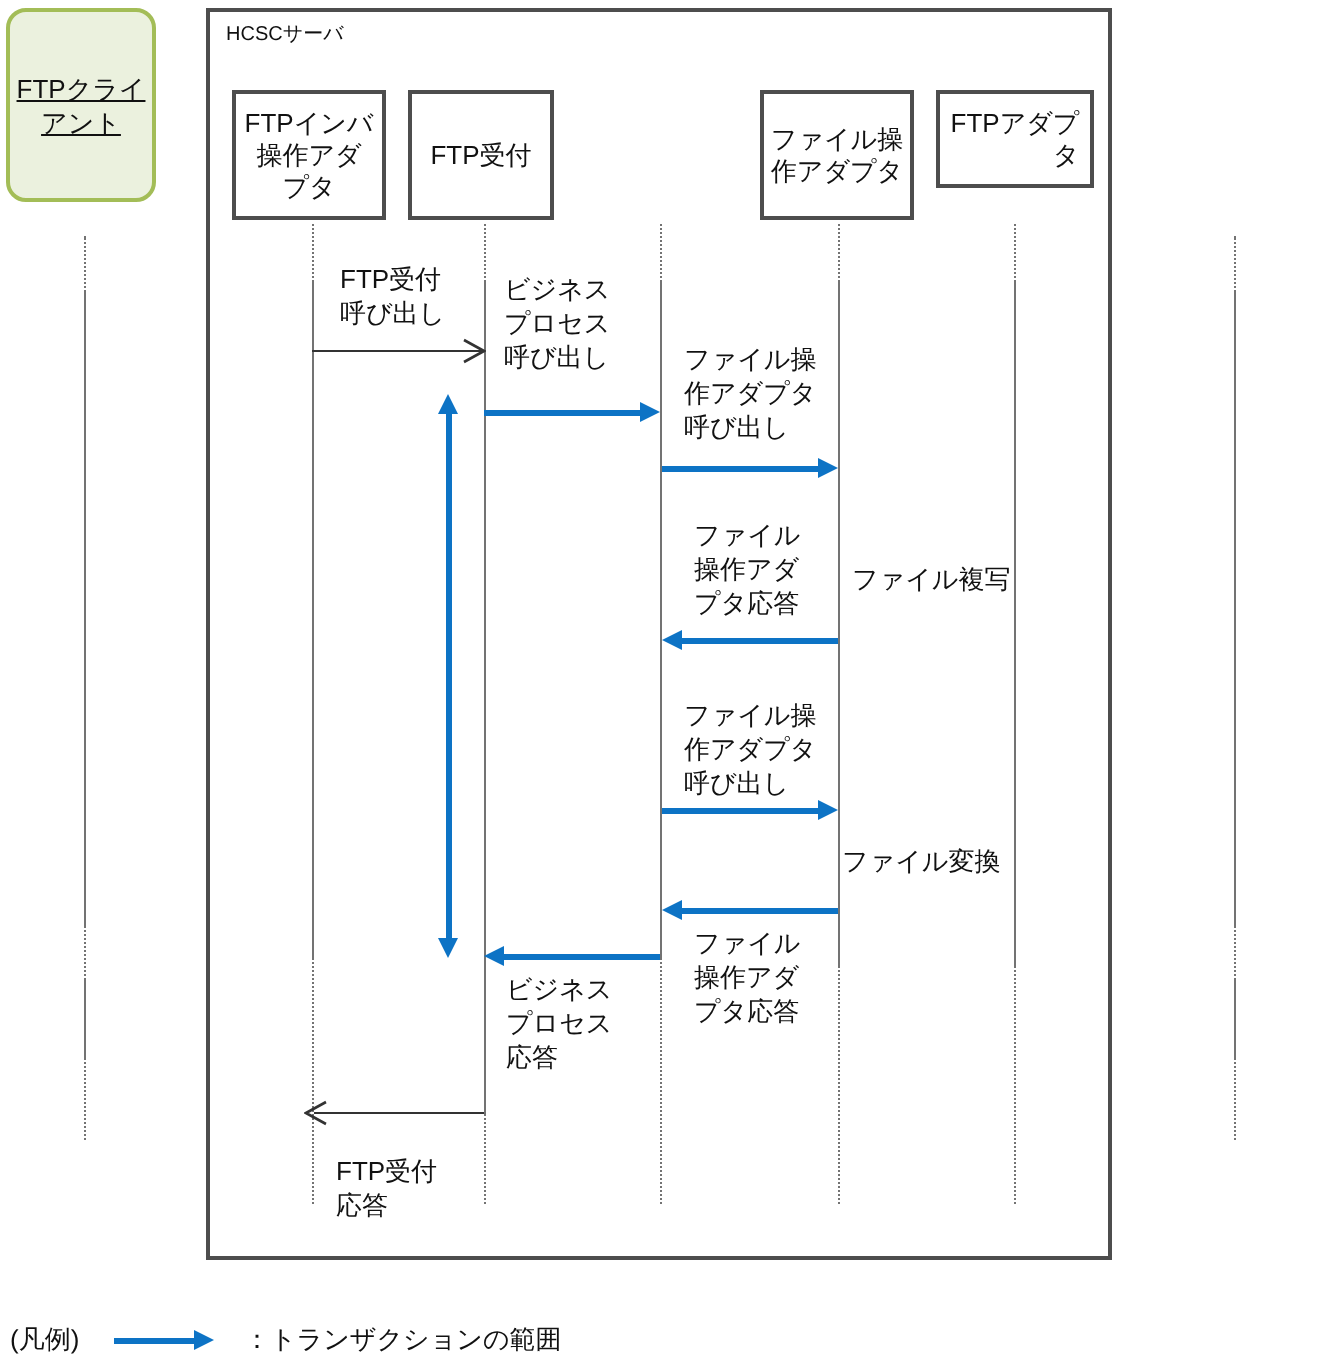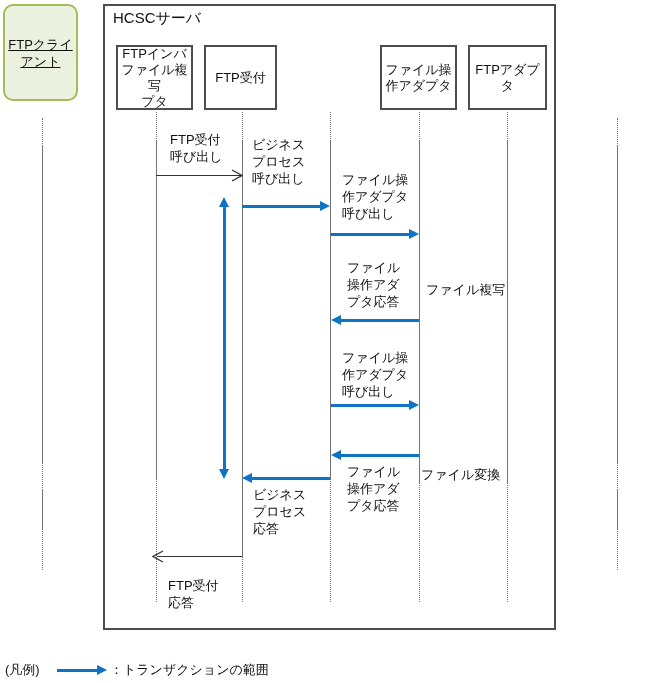--- a/index.html
+++ b/index.html
@@ -13,21 +13,21 @@
     background:var(--actor-fill);border:2px solid var(--actor-border);
     border-radius:10px;
     display:flex;align-items:center;justify-content:center;
     font-size:13px;line-height:17px;text-align:center;white-space:pre-line;
   }
   .frame{
     position:absolute;box-sizing:border-box;
     border:2px solid var(--frame-border);background:transparent;
   }
   .frame-title{
-    position:absolute;font-size:15px;line-height:16px;white-space:nowrap;
+    position:absolute;font-size:10px;line-height:16px;white-space:nowrap;
   }
   .component{
     position:absolute;box-sizing:border-box;background:#fff;
     border:2px solid var(--frame-border);
     display:flex;align-items:center;justify-content:center;
     font-size:13px;line-height:16px;text-align:center;white-space:pre-line;
   }
   .ll{position:absolute;width:0;}
   .ll.solid{border-left:1px solid var(--lifeline-gray);}
   .ll.dot{border-left:1px dotted var(--lifeline-gray);}
@@ -53,31 +53,31 @@
   <div class="actor" style="left:3px;top:4px;width:75px;height:97px;text-decoration:underline;">
     <span>FTPクライ
 アント</span>
   </div>
 
   <div class="frame" style="left:103px;top:4px;width:453px;height:626px;"></div>
   <div class="frame-title" style="left:113px;top:10px;">HCSCサーバ</div>
 
   <div class="component" style="left:116px;top:45px;width:77px;height:65px;">
     <span>FTPインバ
-ファイル複写
+操作アダ
 プタ</span>
   </div>
   <div class="component" style="left:204px;top:45px;width:73px;height:65px;">
     <span>FTP受付</span>
   </div>
   <div class="component" style="left:380px;top:45px;width:77px;height:65px;">
     <span>ファイル操
 作アダプタ</span>
   </div>
-  <div class="component" style="left:468px;top:45px;width:79px;height:65px;">
+  <div class="component" style="left:468px;top:45px;width:79px;height:49px;text-align:right;">
     <span>FTPアダプ
 タ</span>
   </div>
 
   <div>
     <div class="ll dot" style="left:42px;top:118px;height:28px;"></div>
     <div class="ll solid" style="left:42px;top:146px;height:316px;"></div>
     <div class="ll dot" style="left:42px;top:462px;height:28px;"></div>
     <div class="ll solid" style="left:42px;top:490px;height:39px;"></div>
     <div class="ll dot" style="left:42px;top:529px;height:41px;"></div>
@@ -145,21 +145,21 @@
   <div class="mlabel" style="left:347px;top:259px;">ファイル
 操作アダ
 プタ応答</div>
   <div class="mlabel" style="left:426px;top:281px;">ファイル複写</div>
 
   <div class="msg-line-b" style="left:331px;top:404px;width:78px;"></div>
   <div class="tri tri-r" style="left:409px;top:400px;"></div>
   <div class="mlabel" style="left:342px;top:349px;">ファイル操
 作アダプタ
 呼び出し</div>
-  <div class="mlabel" style="left:421px;top:422px;margin-top:44px;">ファイル変換</div>
+  <div class="mlabel" style="left:421px;top:422px;">ファイル変換</div>
 
   <div class="tri tri-l" style="left:331px;top:450px;"></div>
   <div class="msg-line-b" style="left:341px;top:454px;width:78px;"></div>
   <div class="mlabel" style="left:347px;top:463px;">ファイル
 操作アダ
 プタ応答</div>
 
   <div class="tri tri-l" style="left:242px;top:473px;"></div>
   <div class="msg-line-b" style="left:252px;top:477px;width:78px;"></div>
   <div class="mlabel" style="left:253px;top:486px;">ビジネス
@@ -178,16 +178,16 @@
     <div class="vshaft" style="left:223px;top:206px;height:264px;"></div>
     <div class="tri tri-d" style="left:219px;top:469px;"></div>
   </div>
 
   <div>
     <div class="legend" style="left:5px;top:661px;">(凡例)</div>
     <div>
       <div class="msg-line-b" style="left:57px;top:669px;width:40px;"></div>
       <div class="tri tri-r" style="left:97px;top:665px;"></div>
     </div>
-    <div class="legend" style="left:110px;top:661px;">：トランザクションの範囲</div>
+    <div class="legend" style="left:122px;top:661px;">：トランザクションの範囲</div>
   </div>
 
 </div>
 
 </body></html>

